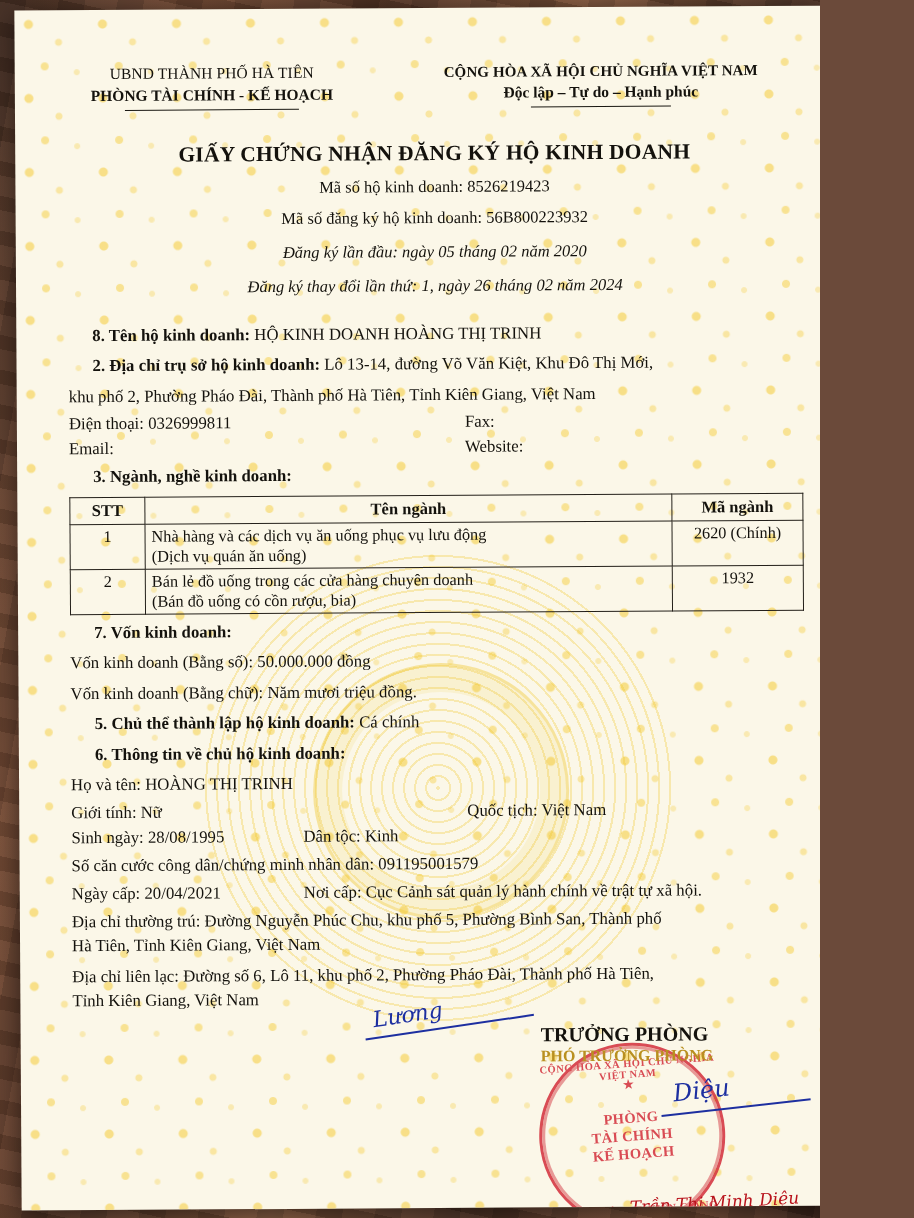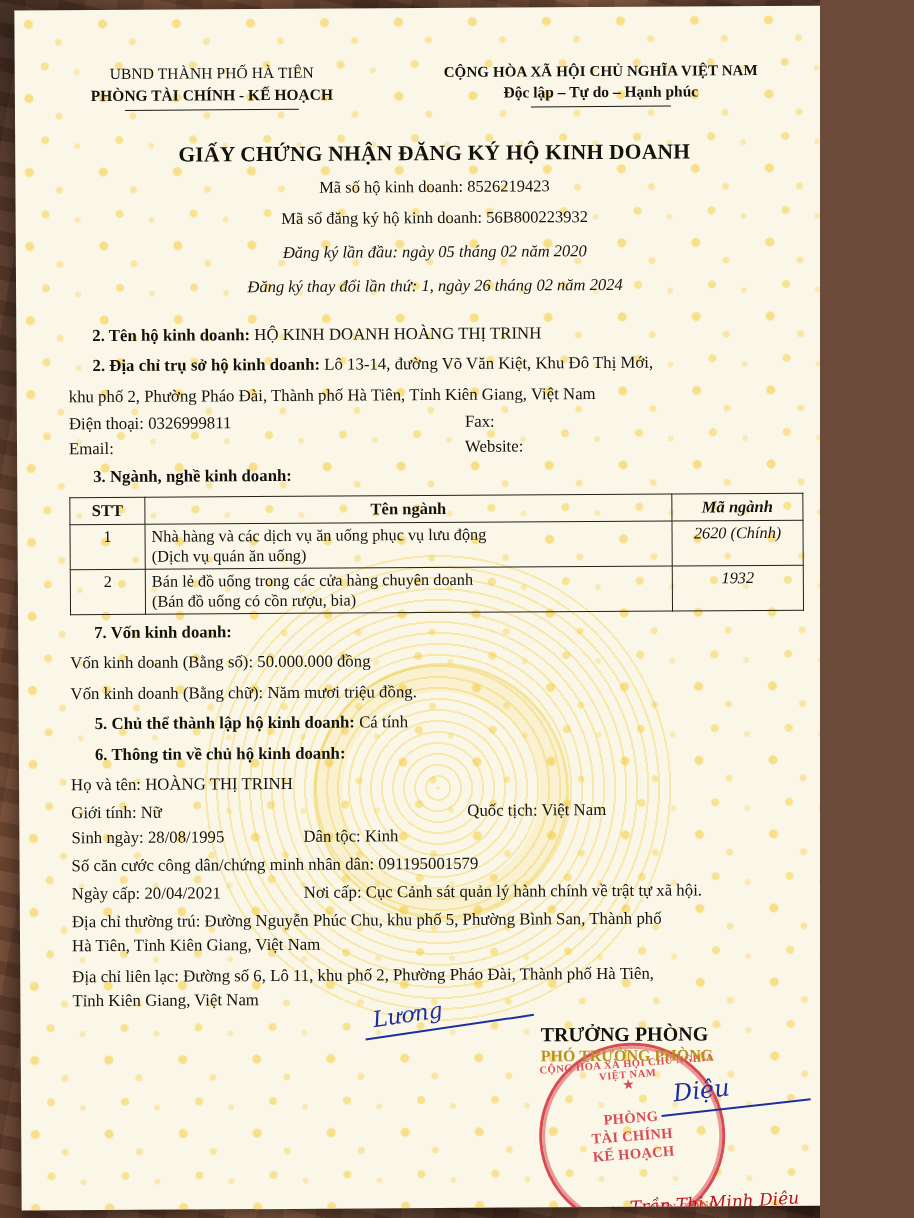--- a/index.html
+++ b/index.html
@@ -165,21 +165,21 @@
     padding: 2px 6px;
     vertical-align: top;
   }
   table.nganh th {
     font-weight: bold;
     text-align: center;
     font-size: 16.5px;
     padding: 3px 6px;
   }
   .col-stt { width: 62px; text-align: center; }
-  .col-ma  { width: 118px; text-align: center; font-style: italic; }
+  .col-ma  { width: 118px; text-align: center; }
 
   
   .sign-zone {
     position: relative;
     height: 230px;
     margin-top: 4px;
   }
   .sign-title {
     position: absolute;
     left: 468px;
@@ -311,21 +311,21 @@
 
       <div class="title">GIẤY CHỨNG NHẬN ĐĂNG KÝ HỘ KINH DOANH</div>
       <div class="subline">Mã số hộ kinh doanh: 8526219423</div>
       <div class="subline">Mã số đăng ký hộ kinh doanh: 56B800223932</div>
       <div class="subline italic">Đăng ký lần đầu: ngày 05 tháng 02 năm 2020</div>
       <div class="subline italic">Đăng ký thay đổi lần thứ: 1, ngày 26 tháng 02 năm 2024</div>
 
       <div style="height:20px"></div>
 
       <div class="field indent">
-        <span class="section-num">2. Tên hộ kinh doanh:</span>
+        <span class="section-num">8. Tên hộ kinh doanh:</span>
         <span>HỘ KINH DOANH HOÀNG THỊ TRINH</span>
       </div>
 
       <div class="field indent">
         <span class="section-num">2. Địa chỉ trụ sở hộ kinh doanh:</span>
         <span>Lô 13-14, đường Võ Văn Kiệt, Khu Đô Thị Mới,</span>
       </div>
       <div class="field">khu phố 2, Phường Pháo Đài, Thành phố Hà Tiên, Tỉnh Kiên Giang, Việt Nam</div>
 
       <div class="two-col">
@@ -370,21 +370,21 @@
       </table>
 
       <div class="field indent">
         <span class="section-num">7. Vốn kinh doanh:</span>
       </div>
       <div class="field">Vốn kinh doanh (Bằng số): 50.000.000 đồng</div>
       <div class="field">Vốn kinh doanh (Bằng chữ): Năm mươi triệu đồng.</div>
 
       <div class="field indent">
         <span class="section-num">5. Chủ thể thành lập hộ kinh doanh:</span>
-        <span>Cá tính</span>
+        <span>Cá chính</span>
       </div>
 
       <div class="field indent">
         <span class="section-num">6. Thông tin về chủ hộ kinh doanh:</span>
       </div>
 
       <div class="field">Họ và tên: HOÀNG THỊ TRINH</div>
 
       <div class="two-col">
         <div class="c1">Giới tính: Nữ</div>

